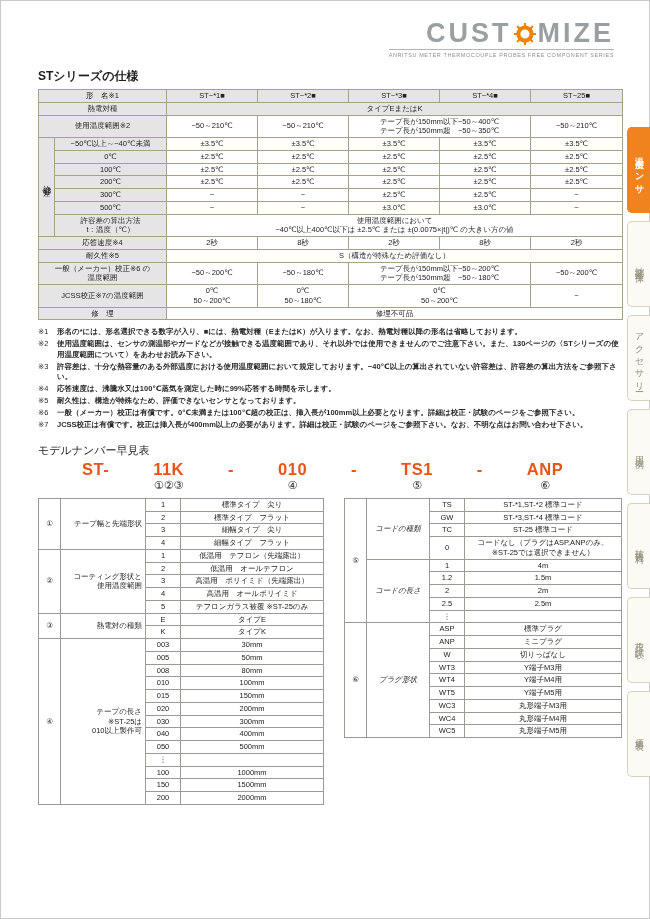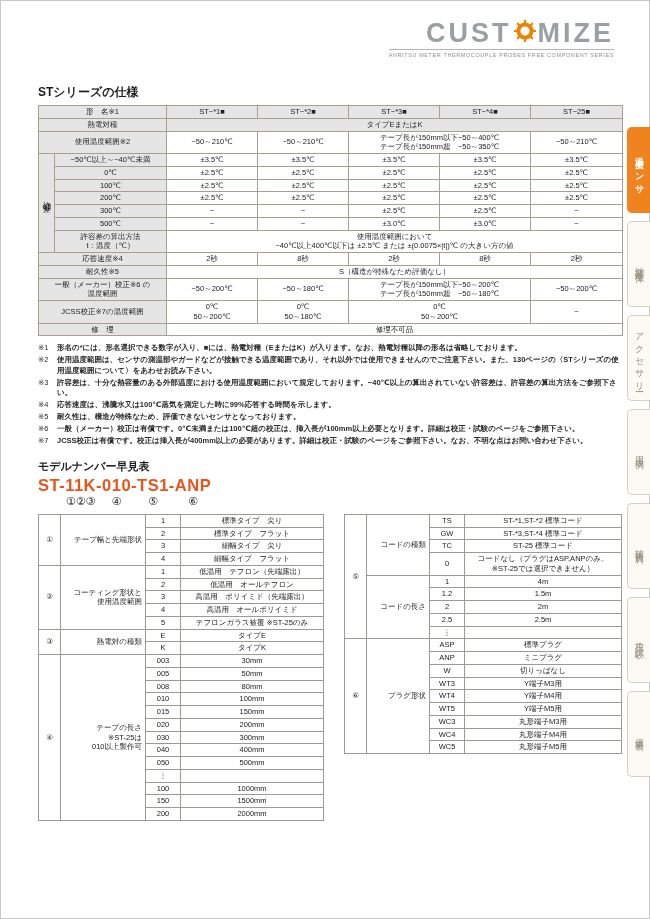--- a/index.html
+++ b/index.html
@@ -3,68 +3,68 @@
 <meta charset="utf-8">
 <style>
   html,body{margin:0;padding:0;}
   body{
     width:650px;height:919px;position:relative;background:#ffffff;
     font-family:"Liberation Sans","DejaVu Sans",sans-serif;color:#222;
     overflow:hidden;box-shadow:inset 0 0 0 1px #c9c9c9;
   }
   
   .logo{position:absolute;top:20px;right:36px;text-align:right;}
-  .logo-word{display:flex;justify-content:flex-end;
+  .logo-word{display:flex;align-items:center;justify-content:flex-end;
     font-size:27px;font-weight:bold;color:#9aa0a2;letter-spacing:3px;line-height:1;}
   .gear{display:inline-flex;margin:0 2px;}
   .logo-sub{margin-top:2px;padding-top:2px;border-top:1px solid #b5b5b5;
     font-size:5.5px;color:#8f8f8f;letter-spacing:0.6px;white-space:nowrap;}
   
   .sidebar{position:absolute;top:127px;right:0;width:23px;display:flex;
     flex-direction:column;gap:8px;}
   .side-tab{writing-mode:vertical-rl;text-orientation:upright;height:86px;
     display:flex;align-items:center;justify-content:center;
     font-size:9px;letter-spacing:2px;color:#97907e;background:#fbfaf5;
     border:1px solid #d9d1bf;border-right:none;border-radius:5px 0 0 5px;
     cursor:pointer;box-sizing:border-box;}
   .side-tab.active{background:#f0831e;border-color:#f0831e;color:#fff;font-weight:bold;}
   
-  .content{position:absolute;left:38px;top:84px;width:584px;}
+  .content{position:absolute;left:38px;top:68px;width:584px;}
   .sec-title{font-size:12px;font-weight:bold;color:#1d1d1d;margin:0 0 4px 0;}
   
   table.spec{border-collapse:collapse;width:584px;table-layout:fixed;font-size:7.5px;}
   table.spec td{border:1px solid #a89f8c;padding:1px 2px;text-align:center;
     vertical-align:middle;line-height:1.3;}
   .tan{background:#e5e5e5;}
   td.vert{width:16px;padding:2px 0;}
   .vwrap{display:flex;flex-direction:column;align-items:center;gap:2px;}
   .vtext{writing-mode:vertical-rl;text-orientation:upright;letter-spacing:2px;}
   .vmark{font-size:6.5px;}
   .two{line-height:1.3;}
   
   .notes{margin-top:7px;font-size:7.5px;color:#2a2a2a;}
   .note{display:flex;margin-bottom:2px;line-height:1.35;}
   .note .mark{flex:0 0 19px;}
   .note .txt{flex:1;font-weight:bold;}
   
-  .model-title{font-size:11px;font-weight:bold;color:#1d1d1d;margin:13px 0 3px 0;}
+  .model-title{font-size:11px;font-weight:normal;color:#1d1d1d;margin:13px 0 3px 0;}
   .model-number{display:flex;align-items:flex-start;color:#e9541a;font-weight:bold;
     font-size:16.5px;letter-spacing:0.5px;line-height:1;}
-  .seg{display:flex;flex-direction:column;align-items:center;}
+  .seg{display:flex;flex-direction:column;align-items:center;margin-left:44px;}
   .seg .mk{font-size:11px;color:#222;font-weight:normal;line-height:1;
     margin-top:2px;min-height:10px;letter-spacing:0;}
   
   .model-tables{display:flex;gap:20px;margin-top:7px;align-items:flex-start;}
   table.mt{border-collapse:collapse;font-size:7.5px;}
   table.mt td{border:1px solid #9b9b93;padding:1px 3px;vertical-align:middle;line-height:1.3;}
   #mt-left{width:286px;table-layout:fixed;}
   #mt-right{width:278px;table-layout:fixed;}
   .cell-num{width:15px;text-align:center;}
   #mt-left .cell-label{width:78px;text-align:right;}
-  #mt-right .cell-label{width:56px;text-align:right;}
+  #mt-right .cell-label{width:56px;text-align:center;font-style:italic;}
   .cell-code{width:28px;text-align:center;}
   .cell-desc{text-align:center;}
 </style>
 </head>
 <body>
 
 <header class="logo">
   <div class="logo-word">
     <span>CUST</span>
     <span class="gear">

